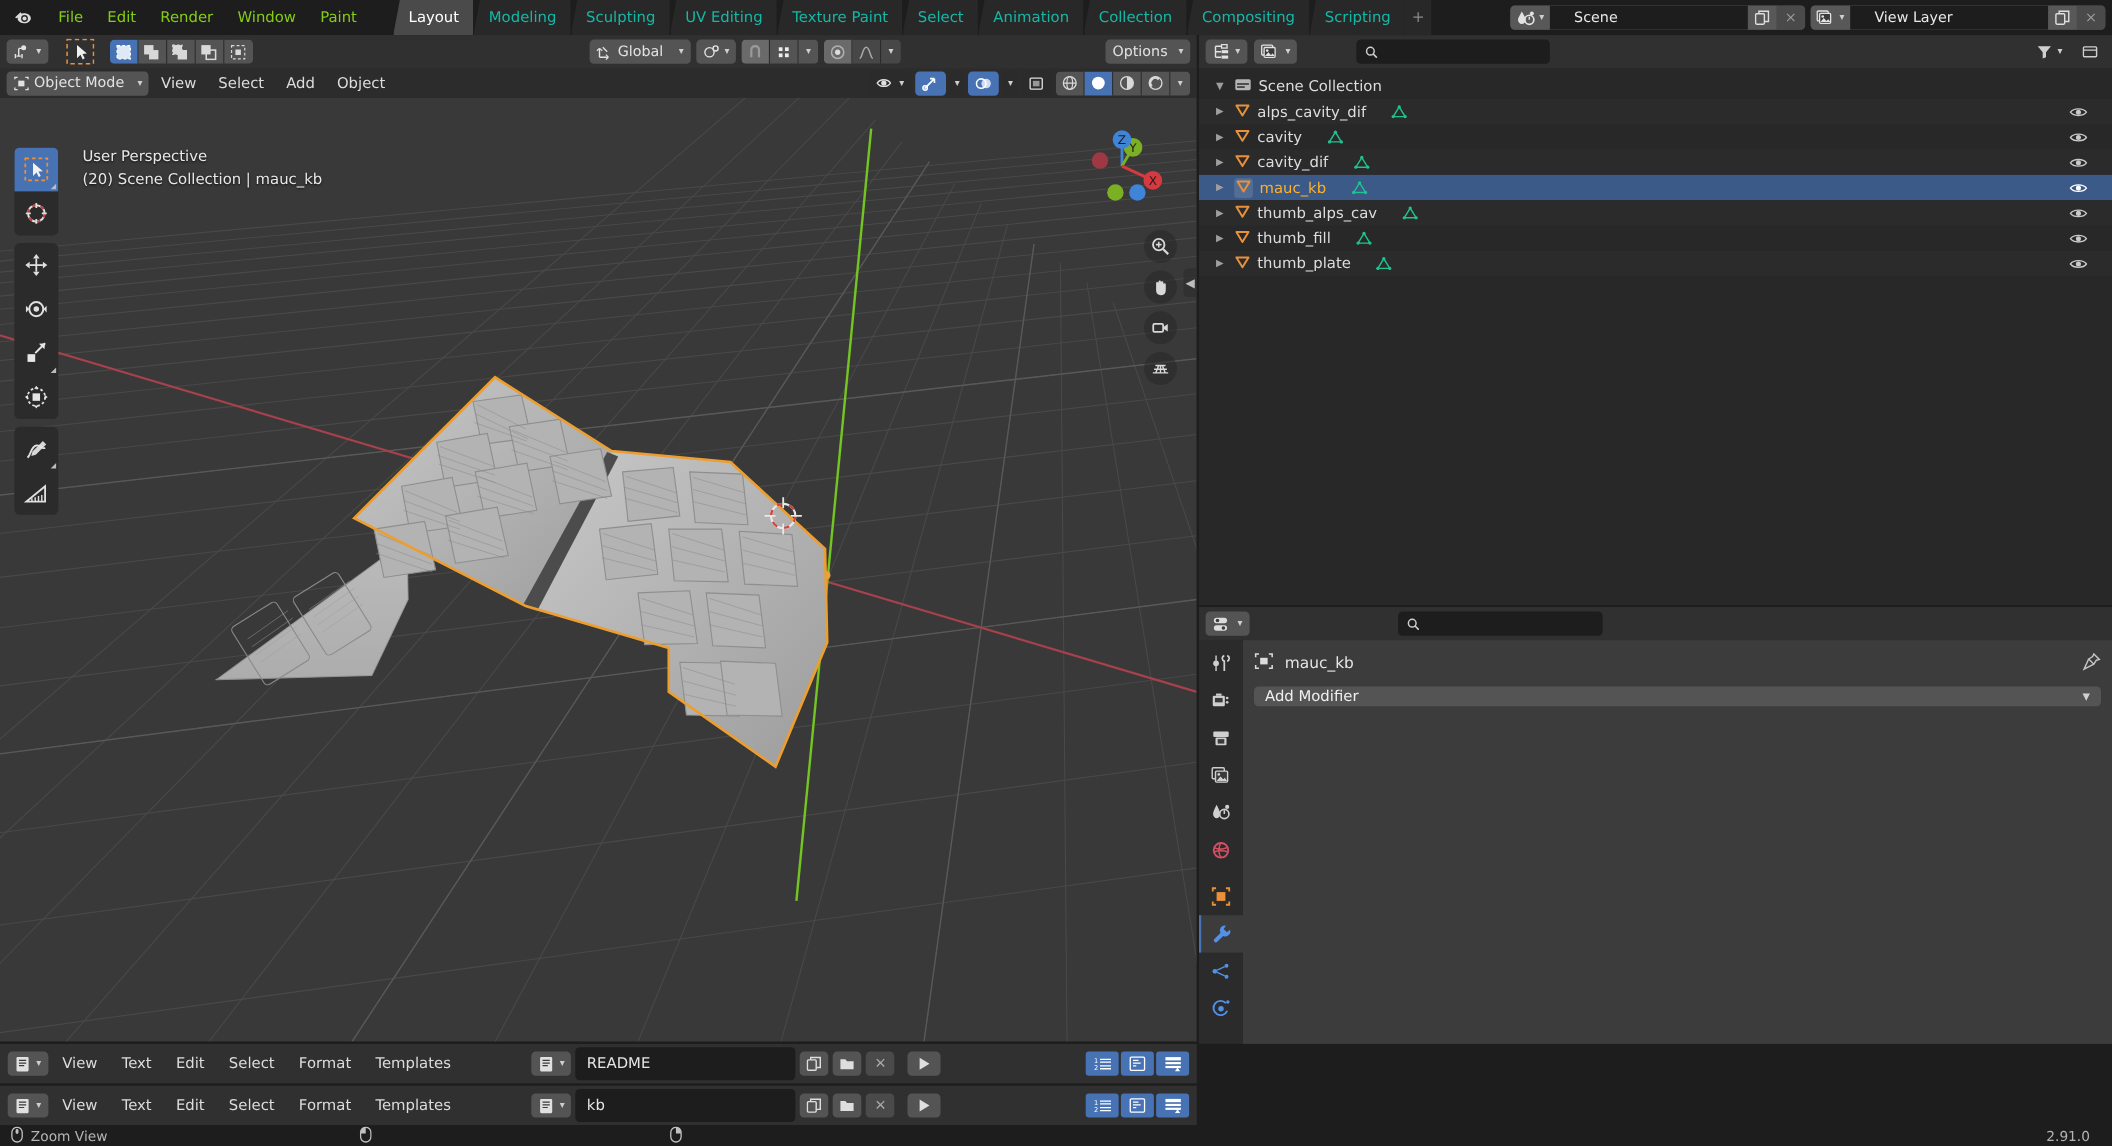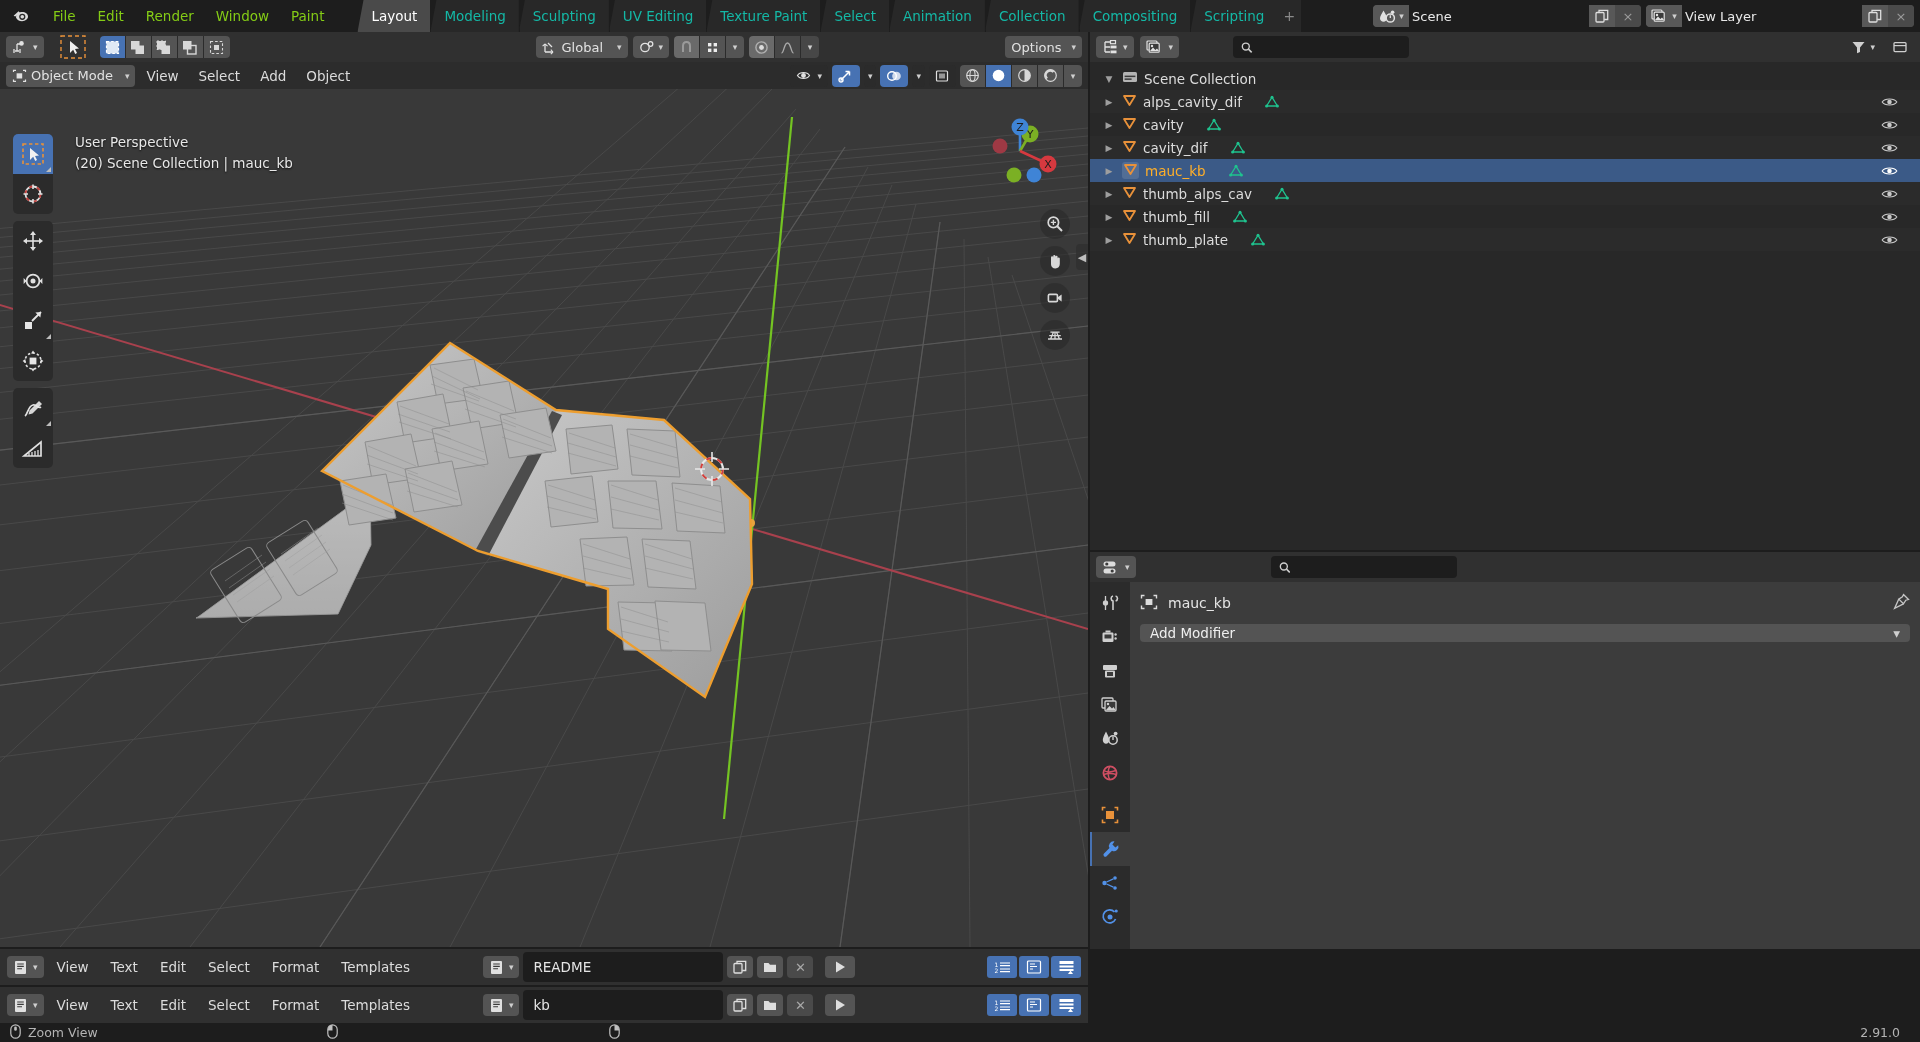--- a/index.html
+++ b/index.html
@@ -36,21 +36,21 @@
   .id-block {
     display: flex; align-items: center; height: 22px; background: #545454;
     border-radius: 4px; overflow: hidden;
   }
   .id-icon {
     width: 36px; height: 22px; background: #585858; display:flex; align-items:center;
     justify-content:center; gap:2px; border-radius: 4px 0 0 4px;
   }
   .id-name {
     background: #1d1d1d; height: 22px; display: flex; align-items: center;
-    padding: 0 3px; font-size: 13px; color: #e8e8e8; min-width: 180px;
+    padding: 0 22px; font-size: 13px; color: #e8e8e8; min-width: 180px;
   }
   .id-btn { width: 26px; height: 22px; display:flex; align-items:center; justify-content:center; background:#585858; }
   .id-btn.x { background: #4a4a4a; color: #9b9b9b; }
 
   
   .viewport-area {
     position: absolute; left: 0; top: 32px; width: 1088px; height: 915px;
     background: #393939;
   }
   .vp-header {

